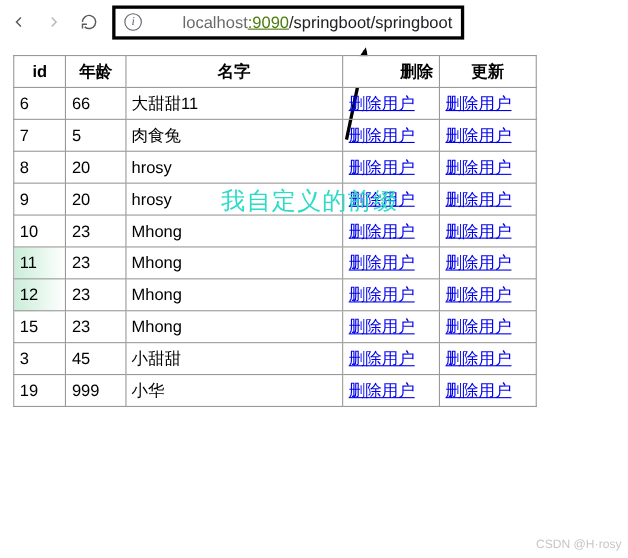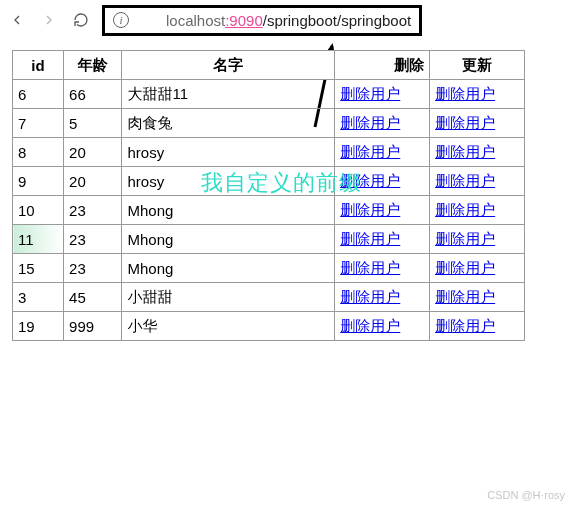--- a/index.html
+++ b/index.html
@@ -48,26 +48,26 @@
       display: flex;
       align-items: center;
       justify-content: center;
       font-size: 11px;
       color: #5f6368;
       font-family: serif;
       font-style: italic;
     }
     .url-text { color: #202124; }
     .url-text .host { color: #6a6a6a; margin-left: 31px; }
-    .url-text .port { color: #ec4899; text-decoration: underline; }
+    .url-text .port { color: #4d7c0f; text-decoration: underline; }
     .url-text .path { color: #202124; }
     .content { padding: 10px 12px 0 12px; position: relative; }
     table {
       border-collapse: collapse;
-      width: 513px;
+      width: 476px;
       padding-left: 37px;
     }
     th, td {
       border: 1px solid #999;
       padding: 3px 5px;
       text-align: left;
       vertical-align: middle;
       height: 29px;
     }
     th { text-align: center; font-weight: bold; background: #fff; }
@@ -192,20 +192,27 @@
           <td><a class="action-link" href="#">删除用户</a></td>
           <td><a class="action-link" href="#">删除用户</a></td>
         </tr>
         <tr class="row-sel">
           <td>11</td>
           <td>23</td>
           <td>Mhong</td>
           <td><a class="action-link" href="#">删除用户</a></td>
           <td><a class="action-link" href="#">删除用户</a></td>
         </tr>
+        <tr class="row-sel">
+          <td>12</td>
+          <td>23</td>
+          <td>Mhong</td>
+          <td><a class="action-link" href="#">删除用户</a></td>
+          <td><a class="action-link" href="#">删除用户</a></td>
+        </tr>
         <tr>
           <td>15</td>
           <td>23</td>
           <td>Mhong</td>
           <td><a class="action-link" href="#">删除用户</a></td>
           <td><a class="action-link" href="#">删除用户</a></td>
         </tr>
         <tr>
           <td>3</td>
           <td>45</td>

